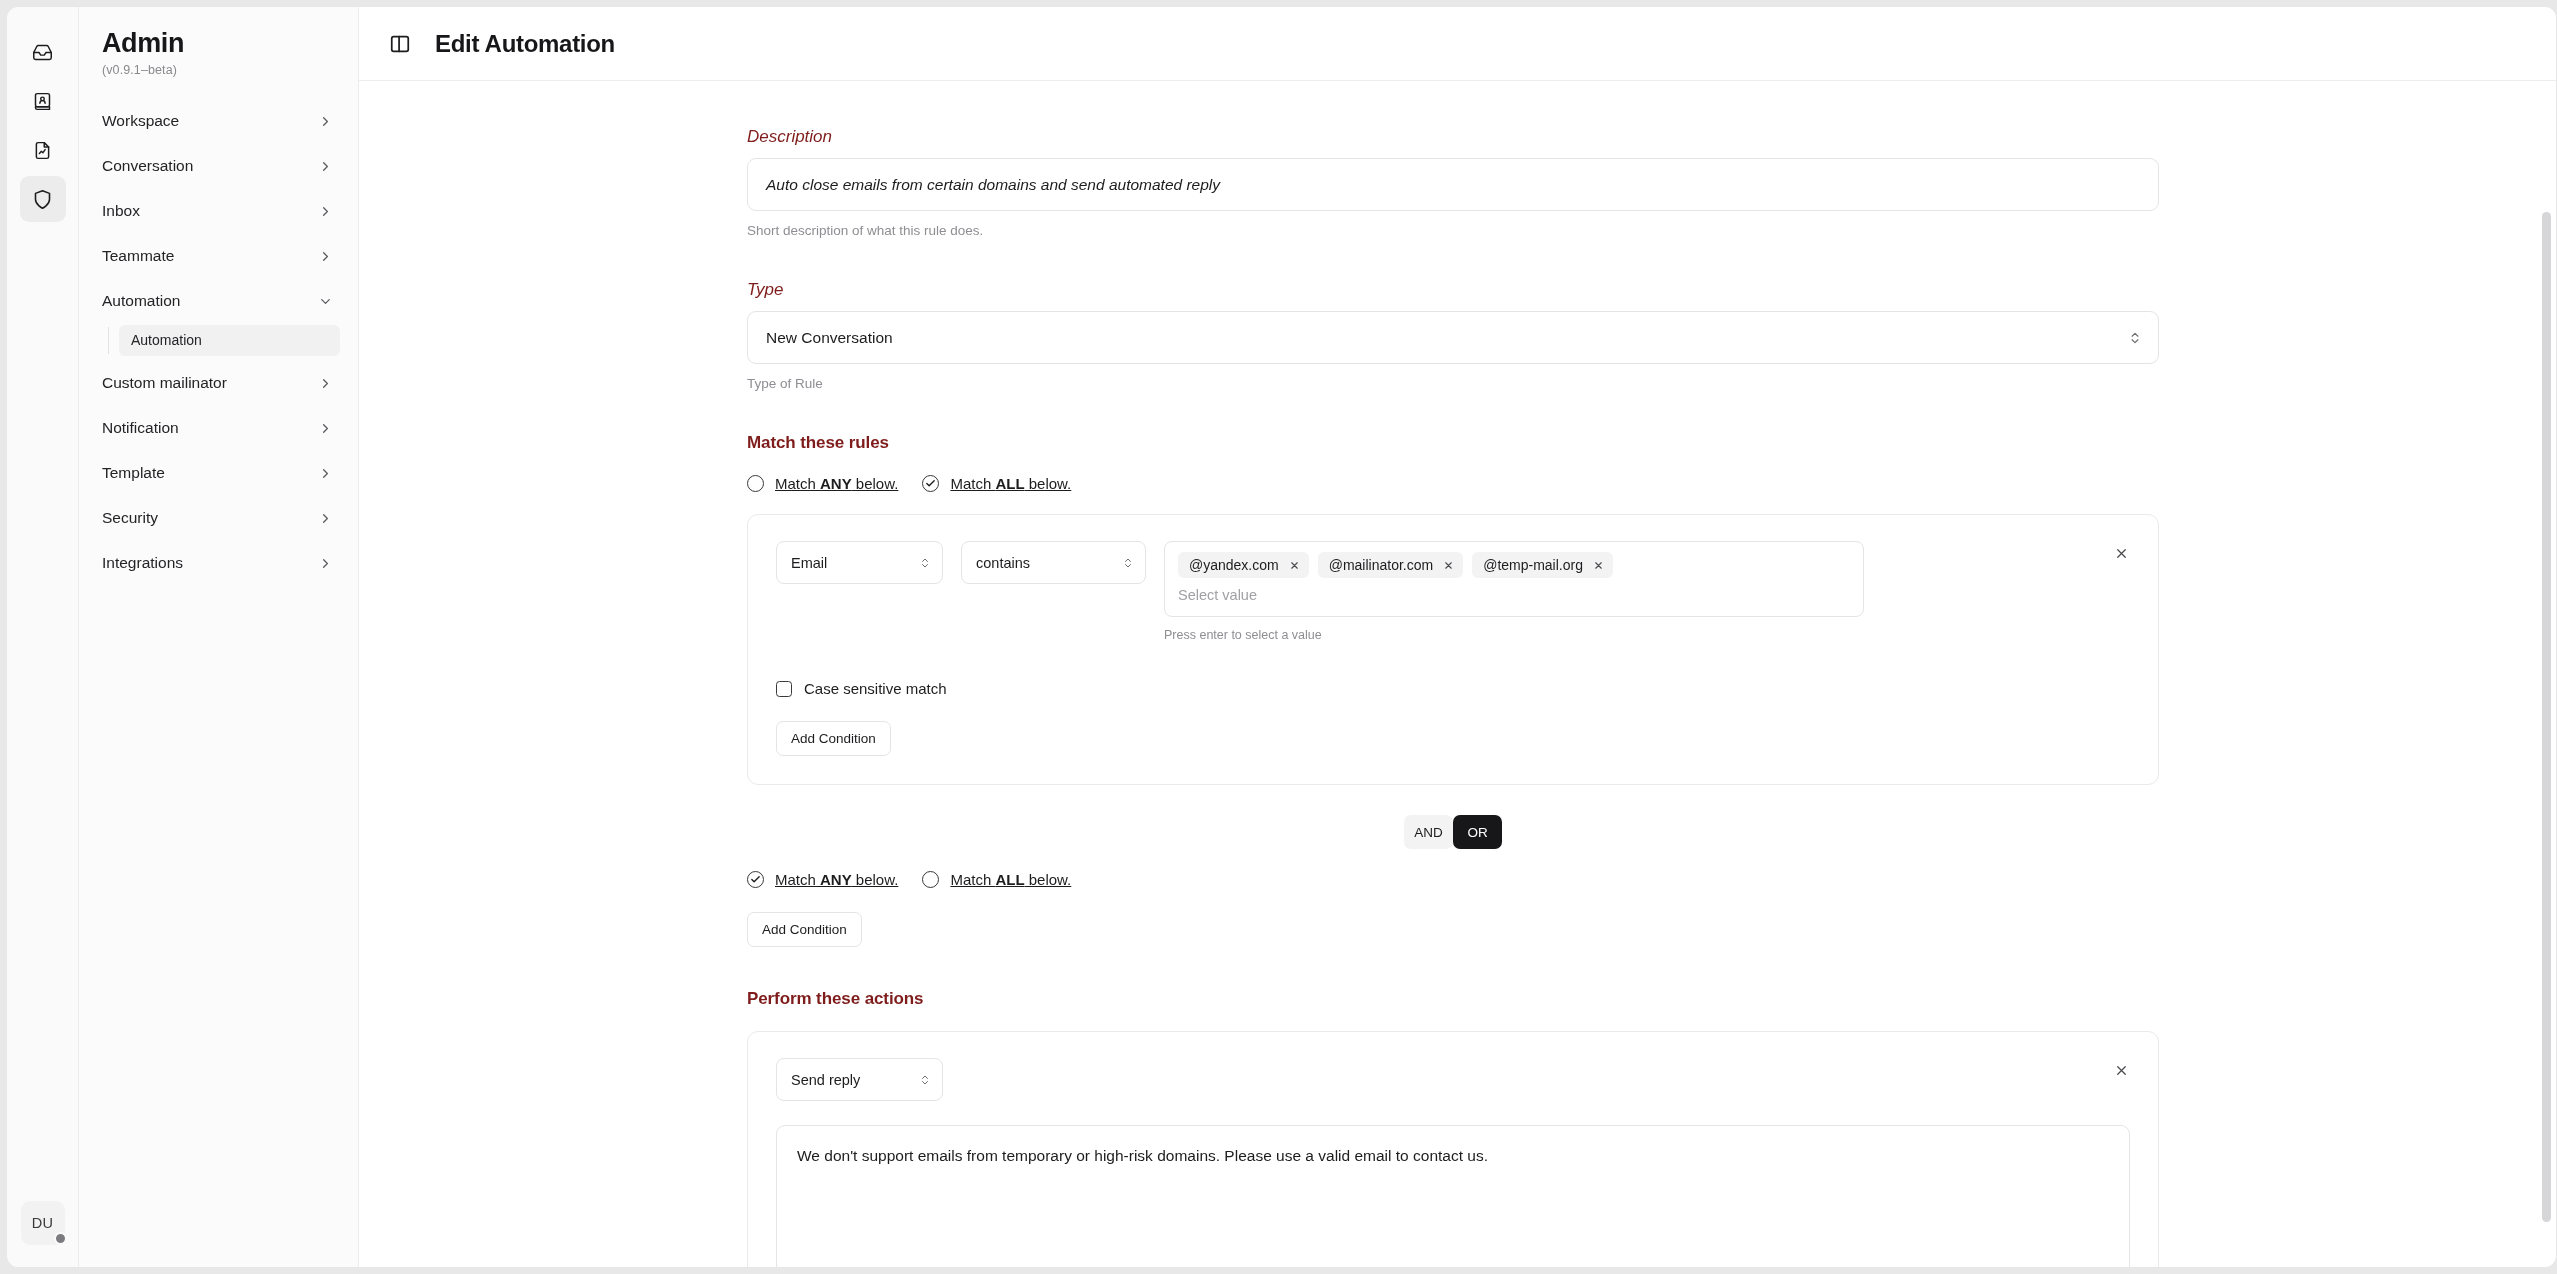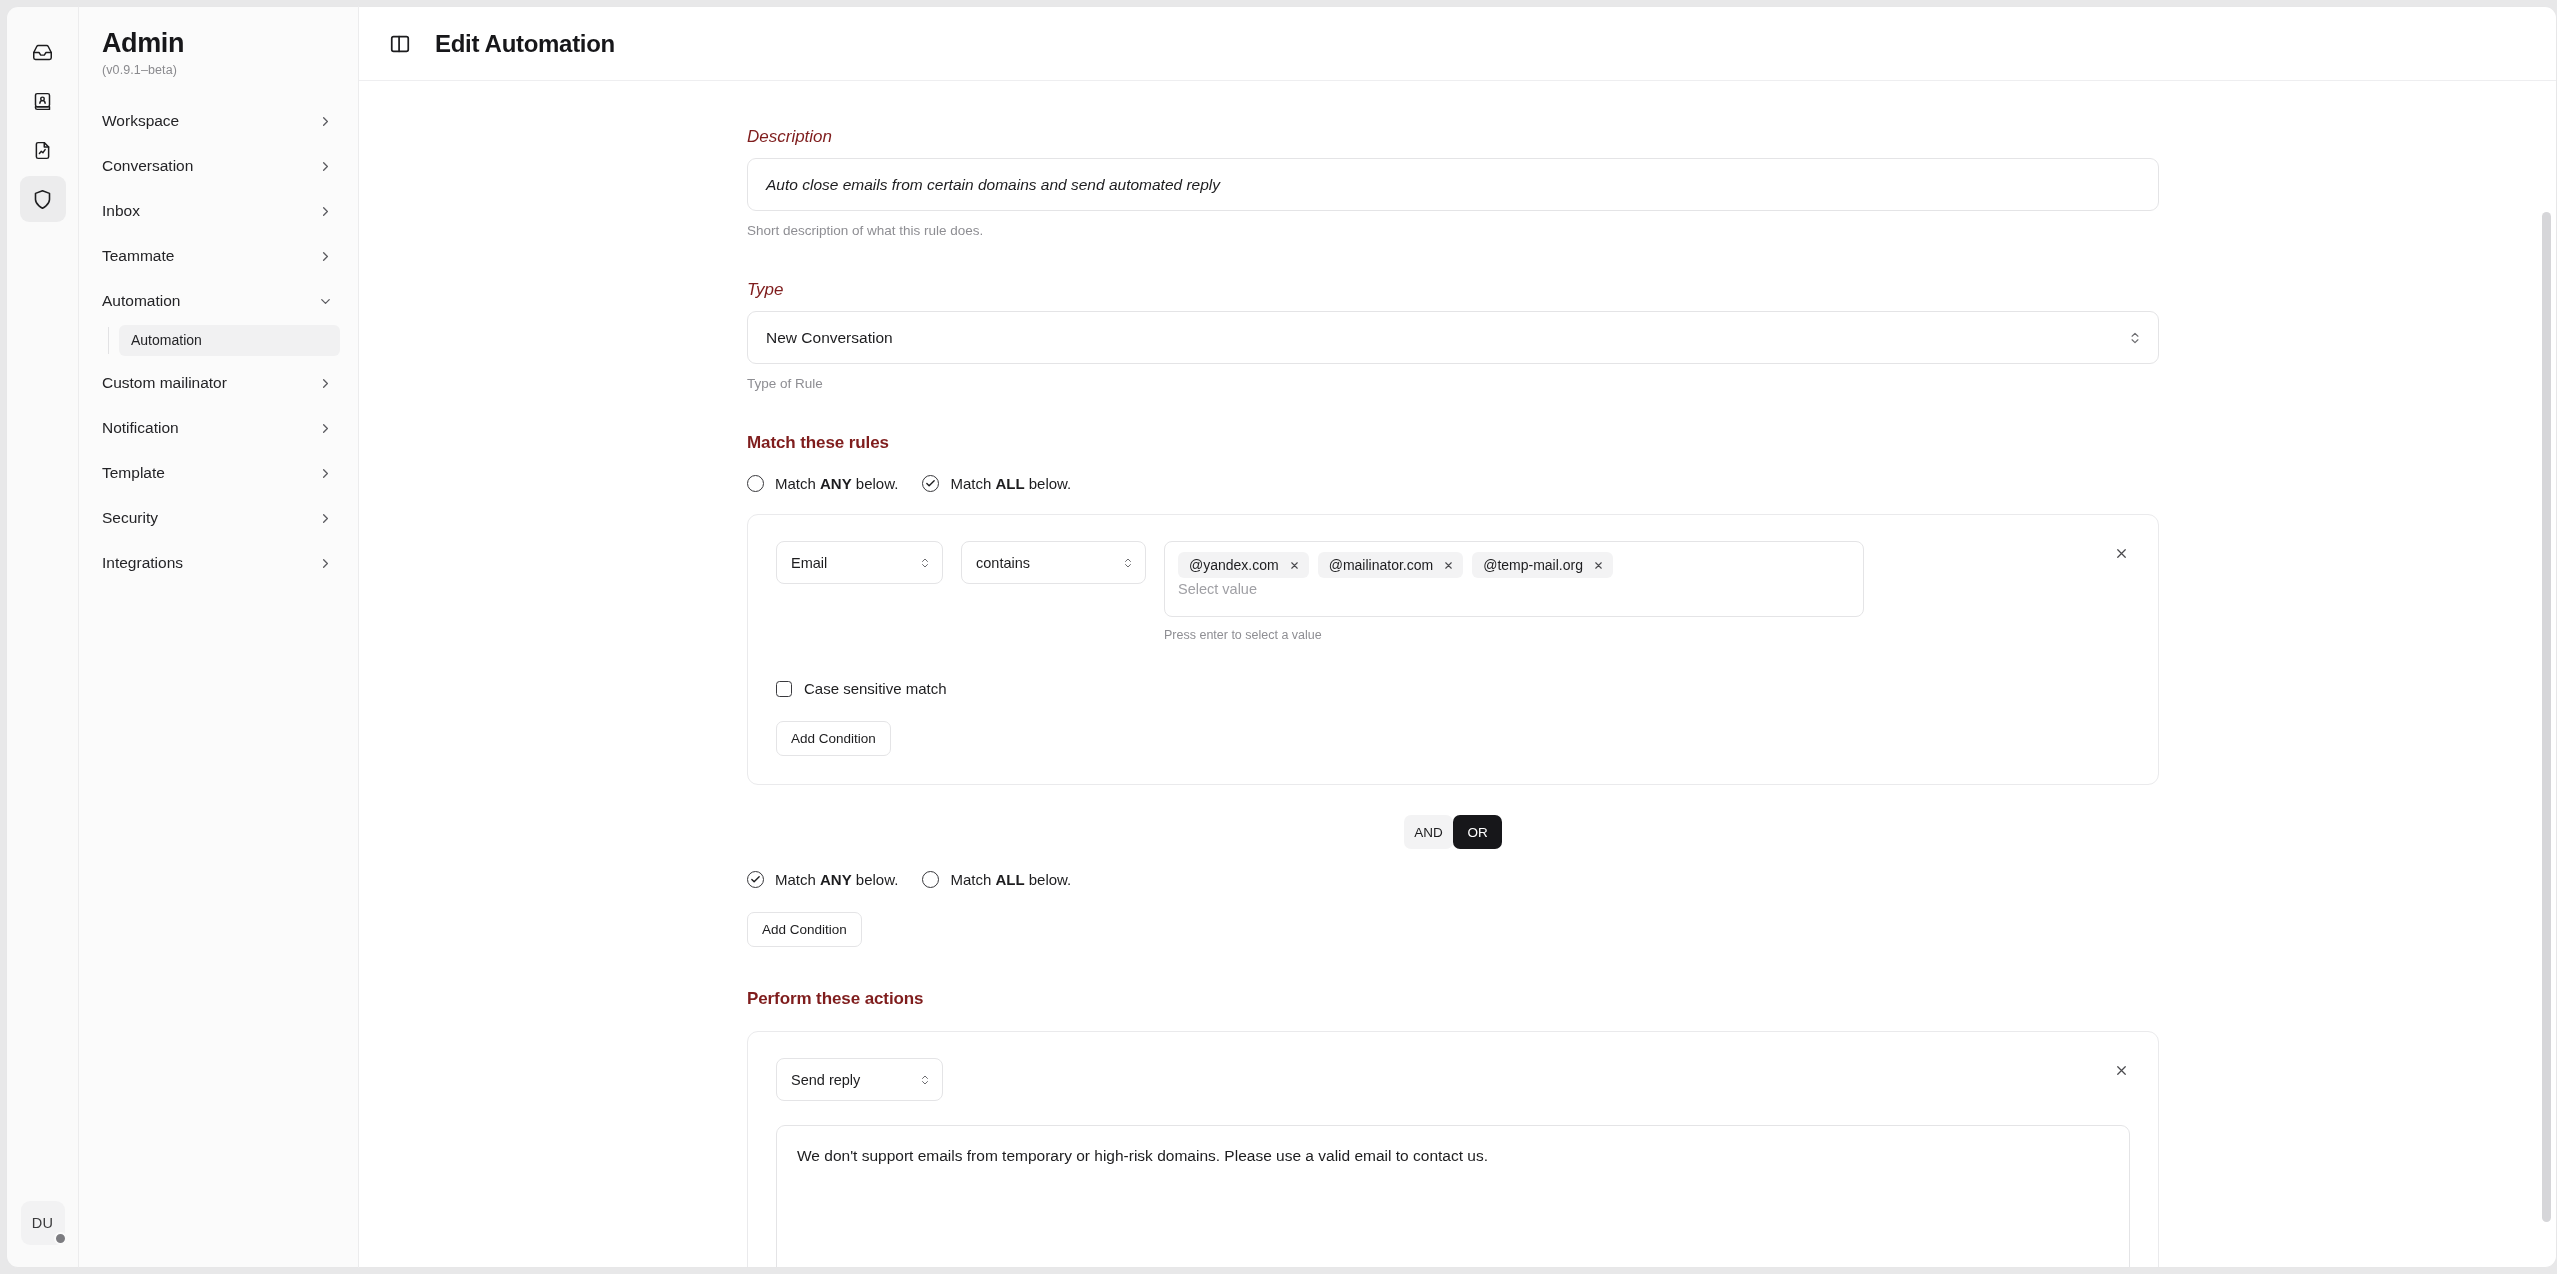--- a/index.html
+++ b/index.html
@@ -174,21 +174,21 @@
     font-size: 17px; font-weight: 700; color: #7f1d1d;
     letter-spacing: -.1px;
   }
 
   .radio-row {
     display: flex; align-items: center; gap: 24px;
     margin-top: 22px;
   }
   .radio {
     display: flex; align-items: center; gap: 11px;
-    font-size: 15px; color: #1d1d1f; cursor: pointer;
+    font-size: 15px; color: #1d1d1f; cursor: pointer; text-decoration: underline;
   }
   .radio .dot {
     width: 17px; height: 17px; border-radius: 50%;
     border: 1.5px solid #38383c;
     display: flex; align-items: center; justify-content: center;
     flex: 0 0 17px;
   }
   .radio .dot svg { display: none; }
   .radio.checked .dot svg { display: block; }
 
@@ -220,21 +220,21 @@
   }
   .tags { display: flex; flex-wrap: wrap; gap: 9px; }
   .tag {
     display: inline-flex; align-items: center; gap: 10px;
     background: #f3f3f4; border-radius: 6px;
     padding: 5px 9px 5px 11px;
     font-size: 14px; color: #1d1d1f;
   }
   .tag .x { color: #4a4a4e; cursor: pointer; display: flex; }
   .tag-placeholder {
-    font-size: 14.5px; color: #a0a0a5; margin-top: 3px;
+    font-size: 14.5px; color: #a0a0a5; margin-top: 9px;
   }
   .tag-hint { font-size: 12.5px; color: #8e8e93; margin-top: 11px; }
 
   .row-close {
     position: absolute; top: 27px; right: 26px;
     width: 22px; height: 22px;
     display: flex; align-items: center; justify-content: center;
     color: #4a4a4e; cursor: pointer;
   }
 

